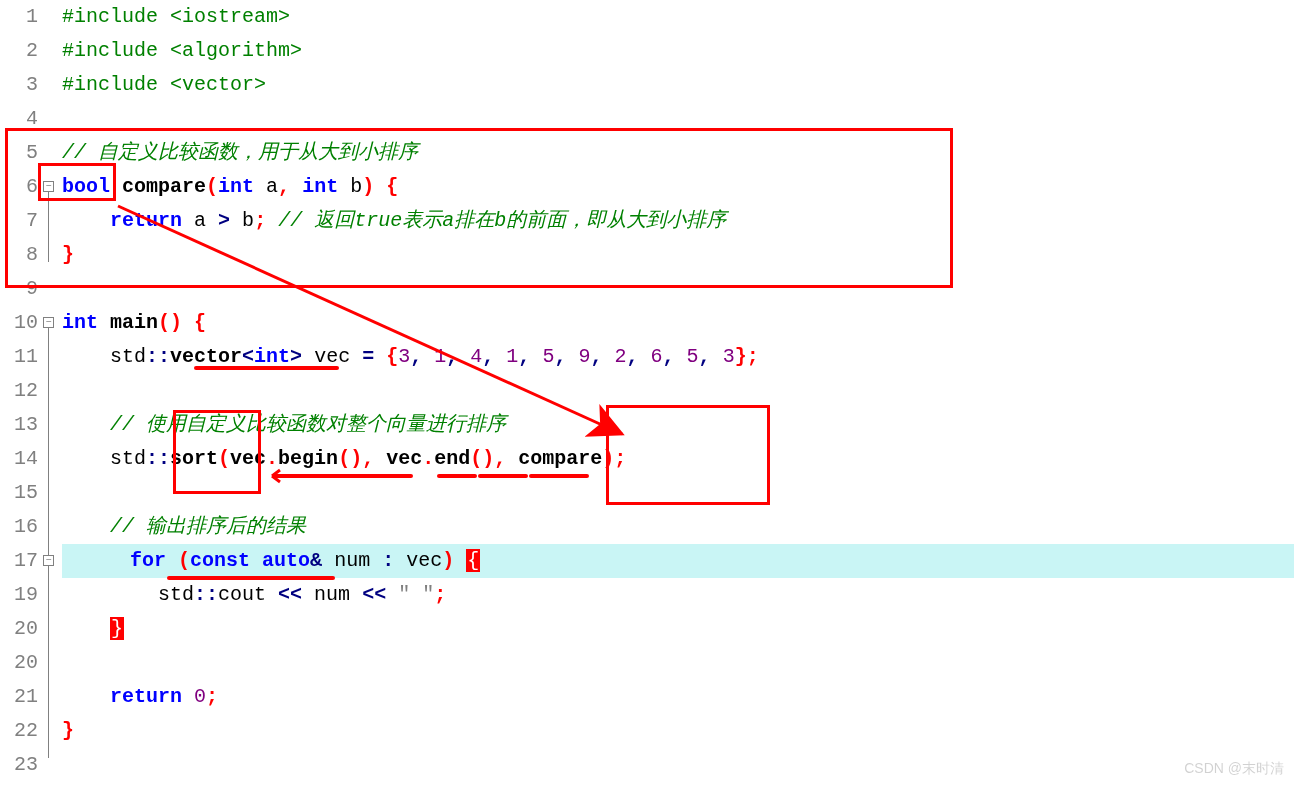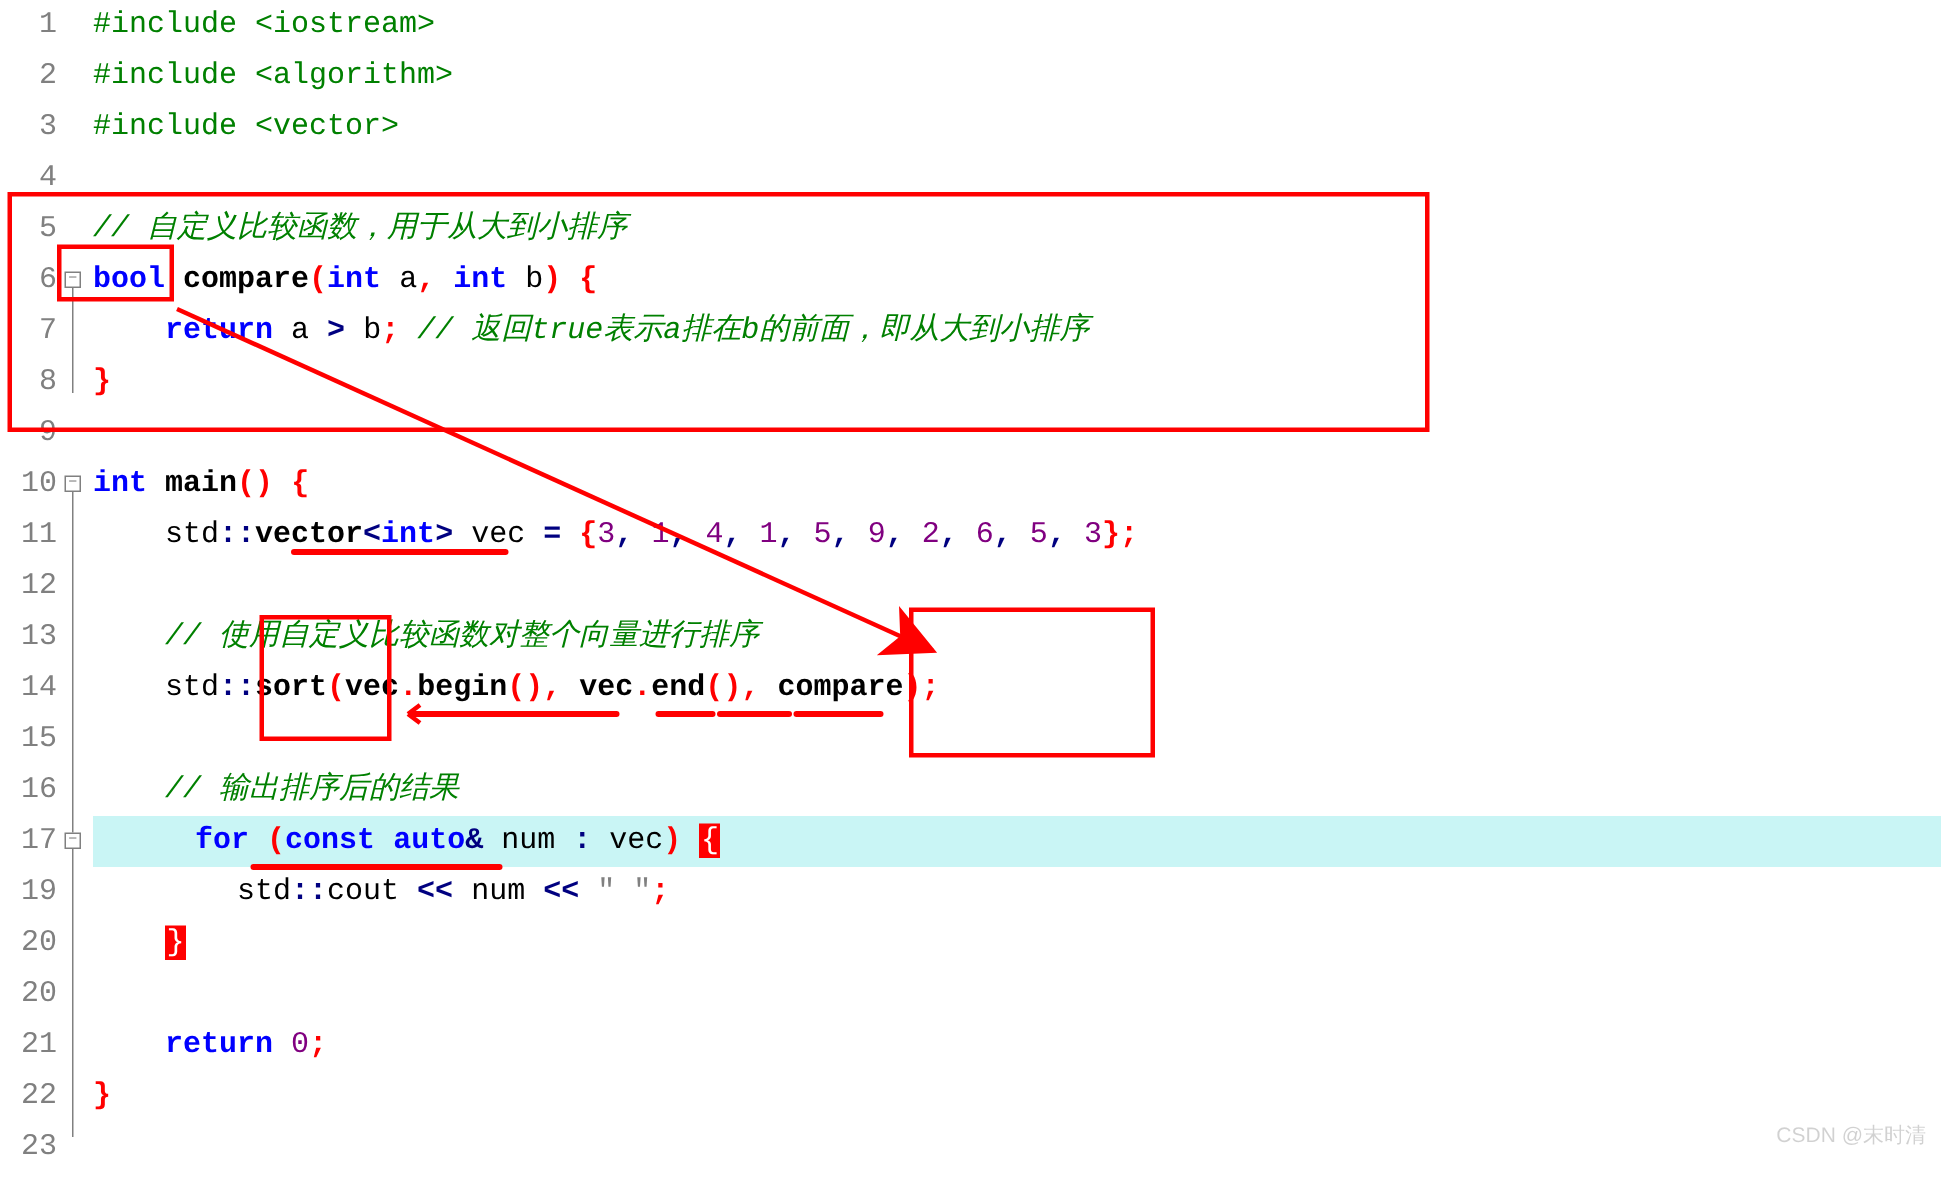--- a/index.html
+++ b/index.html
@@ -84,21 +84,21 @@
     position: absolute;
     height: 4px;
     background: #ff0000;
     border-radius: 2px;
     z-index: 10;
     pointer-events: none;
   }
   .watermark {
     position: absolute;
     right: 10px;
-    bottom: 16px;
+    bottom: 4px;
     color: rgba(0,0,0,0.18);
     font-size: 14px;
     font-family: sans-serif;
     margin-left: 44px;
   }
   svg.arrow {
     position: absolute;
     top: 0;
     left: 0;
     pointer-events: none;

